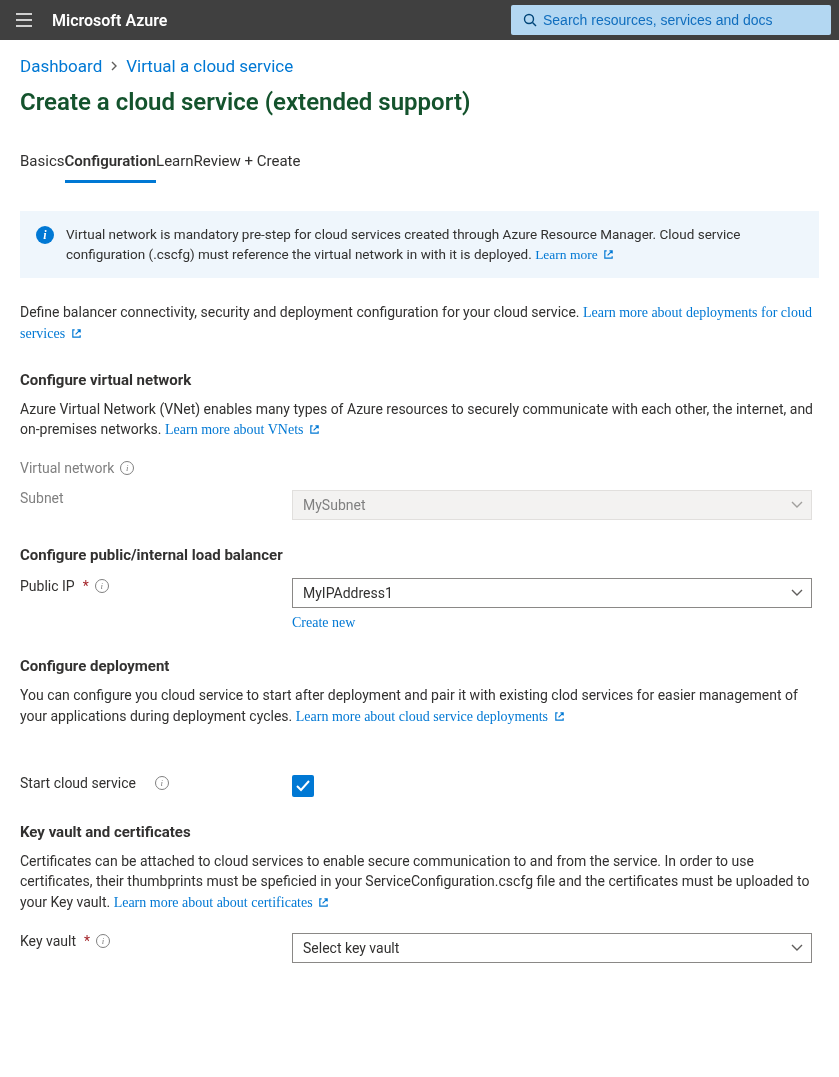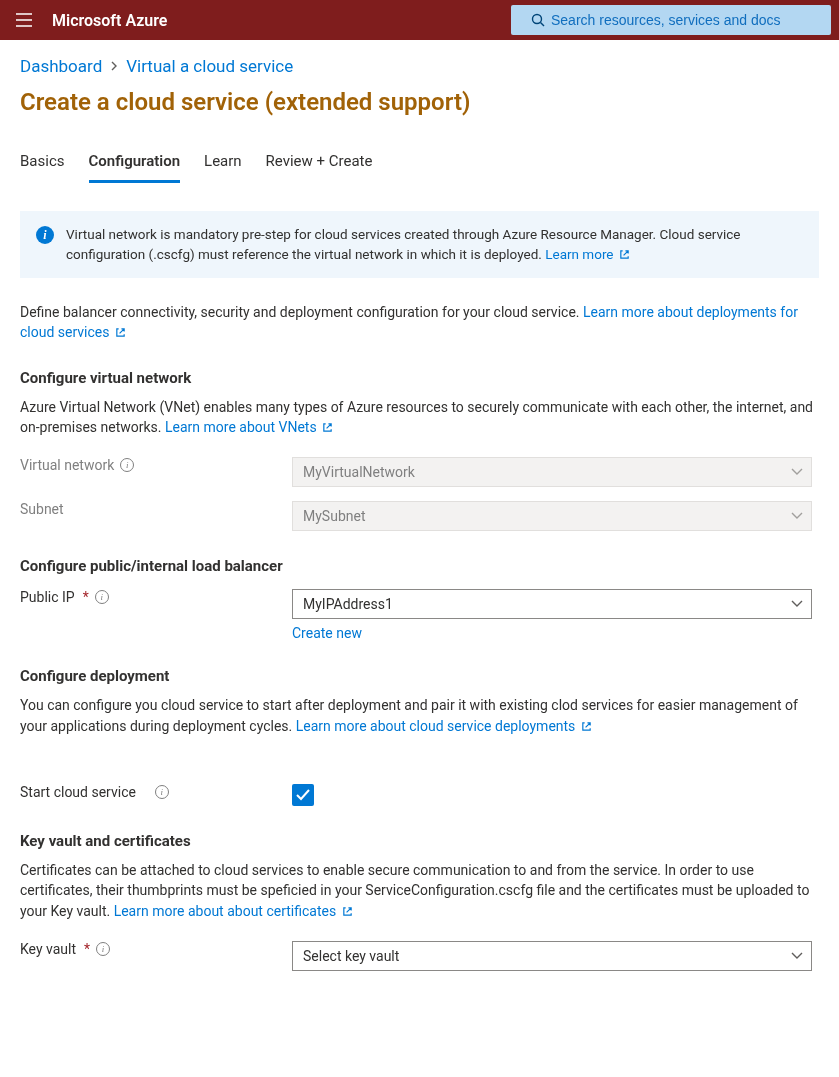--- a/index.html
+++ b/index.html
@@ -4,21 +4,21 @@
 <style>
   * { box-sizing: border-box; margin: 0; padding: 0; }
   body {
     font-family: "Segoe UI", -apple-system, BlinkMacSystemFont, Roboto, sans-serif;
     font-size: 14px;
     color: #323130;
     background: #ffffff;
     width: 839px;
   }
   .topbar {
-    background: #7f1d1d;
+    background: #404040;
     height: 40px;
     display: flex;
     align-items: center;
     padding: 0 8px;
     color: #fff;
   }
   .hamburger {
     width: 32px; height: 32px;
     display: flex; align-items: center; justify-content: center;
     cursor: pointer;
@@ -30,21 +30,21 @@
     flex: 0 0 auto;
   }
   .spacer { flex: 1; }
   .searchbox {
     display: flex;
     align-items: center;
     background: #b3d7f2;
     border-radius: 2px;
     width: 320px;
     height: 30px;
-    padding: 0 20px;
+    padding: 0 12px;
     color: #004578;
     justify-content: center;
   }
   .searchbox input {
     border: none;
     background: transparent;
     font-size: 14px;
     margin-left: 6px;
     width: 100%;
     color: #004578;
@@ -55,26 +55,25 @@
   .breadcrumb {
     font-size: 17px;
     margin-bottom: 12px;
     display: flex; align-items: center; gap: 8px;
   }
   .breadcrumb a { color: #0078d4; text-decoration: none; cursor: pointer; }
   .breadcrumb .sep { color: #605e5c; }
   h1.page-title {
     font-size: 24px;
     font-weight: 600;
-    color: #a16207;
+    color: #14532d;
     margin-bottom: 28px;
   }
   .tabs {
     display: flex;
-    gap: 24px;
     border-bottom: 0 solid #edebe9;
     margin-bottom: 28px;
   }
   .tab {
     font-size: 15px;
     padding: 8px 0 10px 0;
     color: #323130;
     cursor: pointer;
     border-bottom: 3px solid transparent;
   }
@@ -97,21 +96,21 @@
     color: #fff;
     font-size: 12px;
     font-weight: 700;
     display: flex; align-items: center; justify-content: center;
     flex-shrink: 0;
     margin-top: 1px;
     font-style: italic;
     font-family: Georgia, serif;
   }
   .infobar-text { font-size: 13.5px; line-height: 1.45; color: #323130; }
-  a.link { color: #0078d4; text-decoration: none; cursor: pointer; }
+  a.link { color: #0078d4; text-decoration: none; cursor: pointer; font-family: Liberation Serif, serif; }
   .ext-icon {
     display: inline-block;
     vertical-align: -1px;
     margin-left: 2px;
   }
   p.body-text {
     font-size: 14px;
     line-height: 1.45;
     margin-bottom: 20px;
     color: #323130;
@@ -229,21 +228,21 @@
   <div class="tabs">
     <div class="tab">Basics</div>
     <div class="tab active">Configuration</div>
     <div class="tab">Learn</div>
     <div class="tab">Review + Create</div>
   </div>
 
   <div class="infobar">
     <div class="info-icon">i</div>
     <div class="infobar-text">
-      <span>Virtual network is mandatory pre-step for cloud services created through Azure Resource Manager. Cloud service configuration (.cscfg) must reference the virtual network in which it is deployed. </span>
+      <span>Virtual network is mandatory pre-step for cloud services created through Azure Resource Manager. Cloud service configuration (.cscfg) must reference the virtual network in with it is deployed. </span>
       <a class="link">
         <span>Learn more</span>
         <span class="ext-icon">
           <svg width="11" height="11" viewBox="0 0 12 12">
               <path d="M4 2H2v8h8V8M7 2h3v3M10 2L5 7" stroke="#0078d4" stroke-width="1.3" fill="none"></path>
             </svg>
         </span>
       </a>
     </div>
   </div>
@@ -271,30 +270,20 @@
           </svg>
       </span>
     </a>
   </p>
 
   <div class="form-row">
     <div class="form-label muted">
       <span>Virtual network</span>
       <span class="help-icon">i</span>
     </div>
-    <div class="field">
-      <div class="select-box disabled">
-        <span>MyVirtualNetwork</span>
-        <span class="chev">
-          <svg width="12" height="8" viewBox="0 0 12 8">
-              <path d="M1 1l5 5 5-5" stroke="#605e5c" stroke-width="1.4" fill="none"></path>
-            </svg>
-        </span>
-      </div>
-    </div>
   </div>
 
   <div class="form-row">
     <div class="form-label muted">
       <span>Subnet</span>
     </div>
     <div class="field">
       <div class="select-box disabled">
         <span>MySubnet</span>
         <span class="chev">

